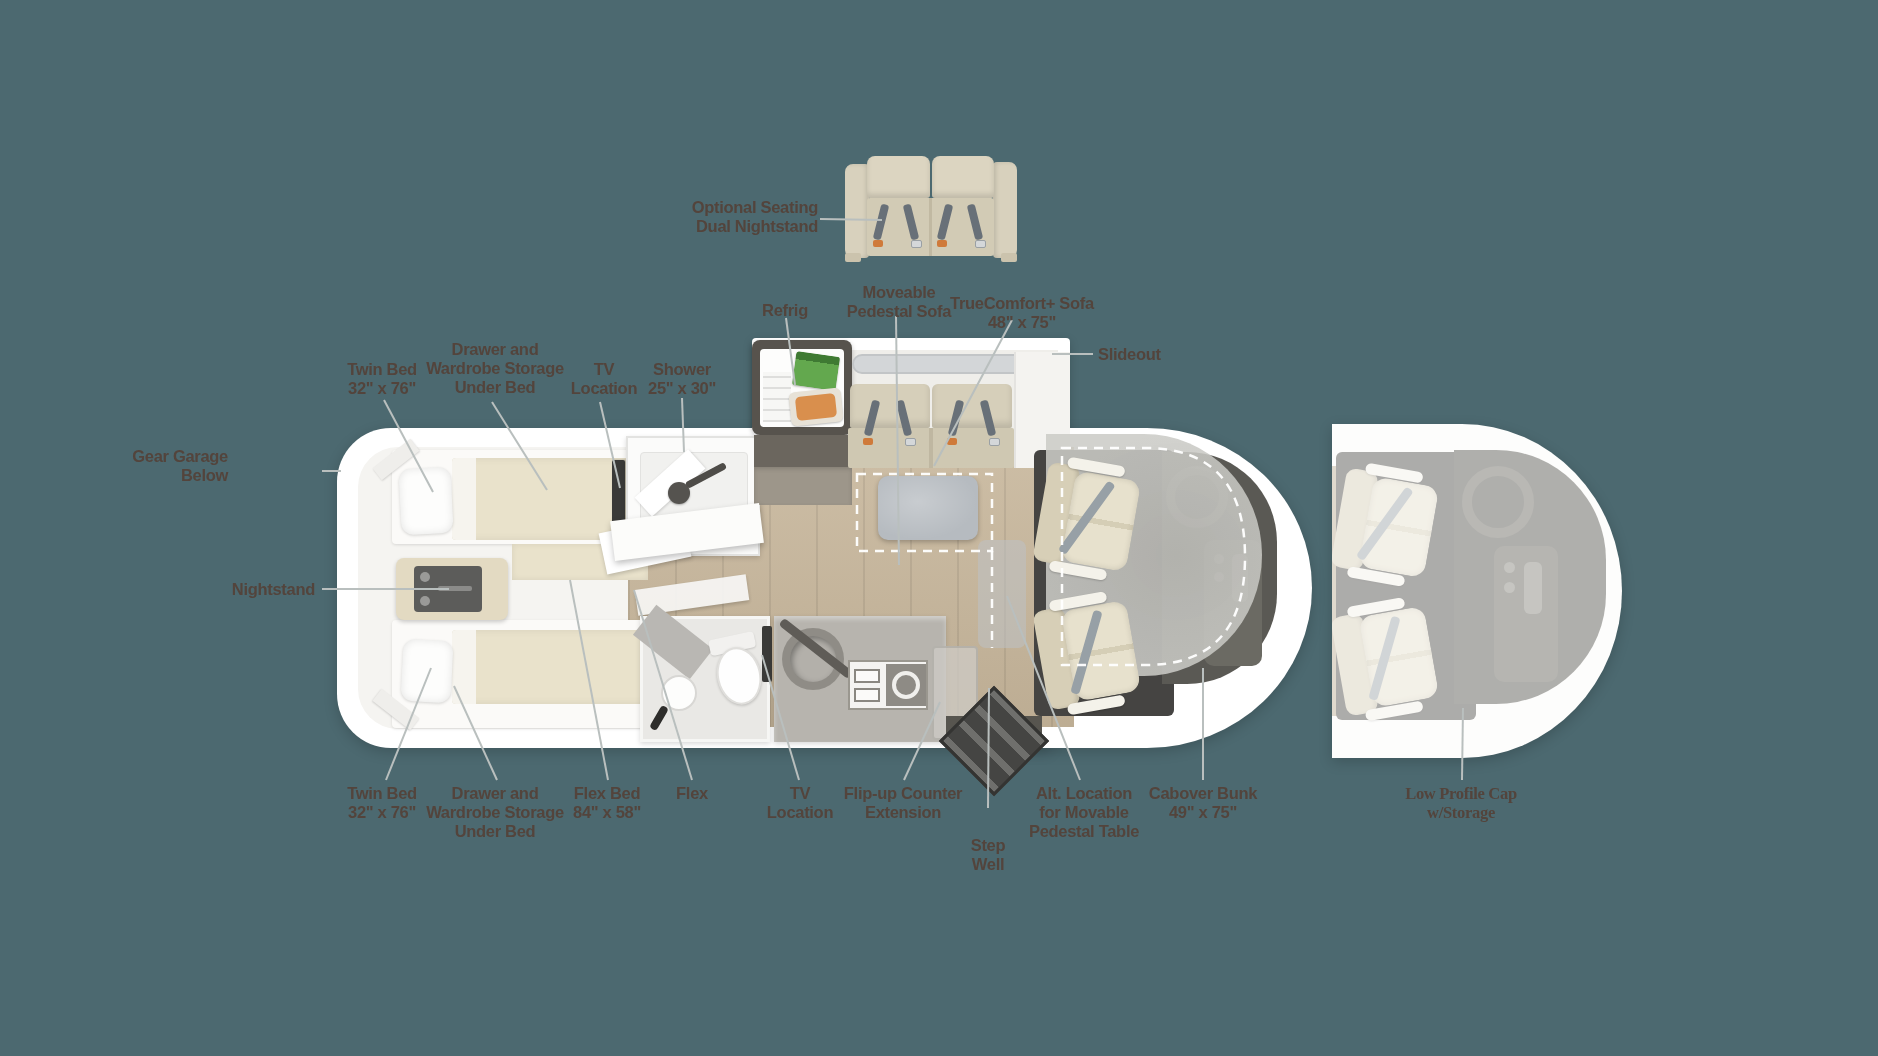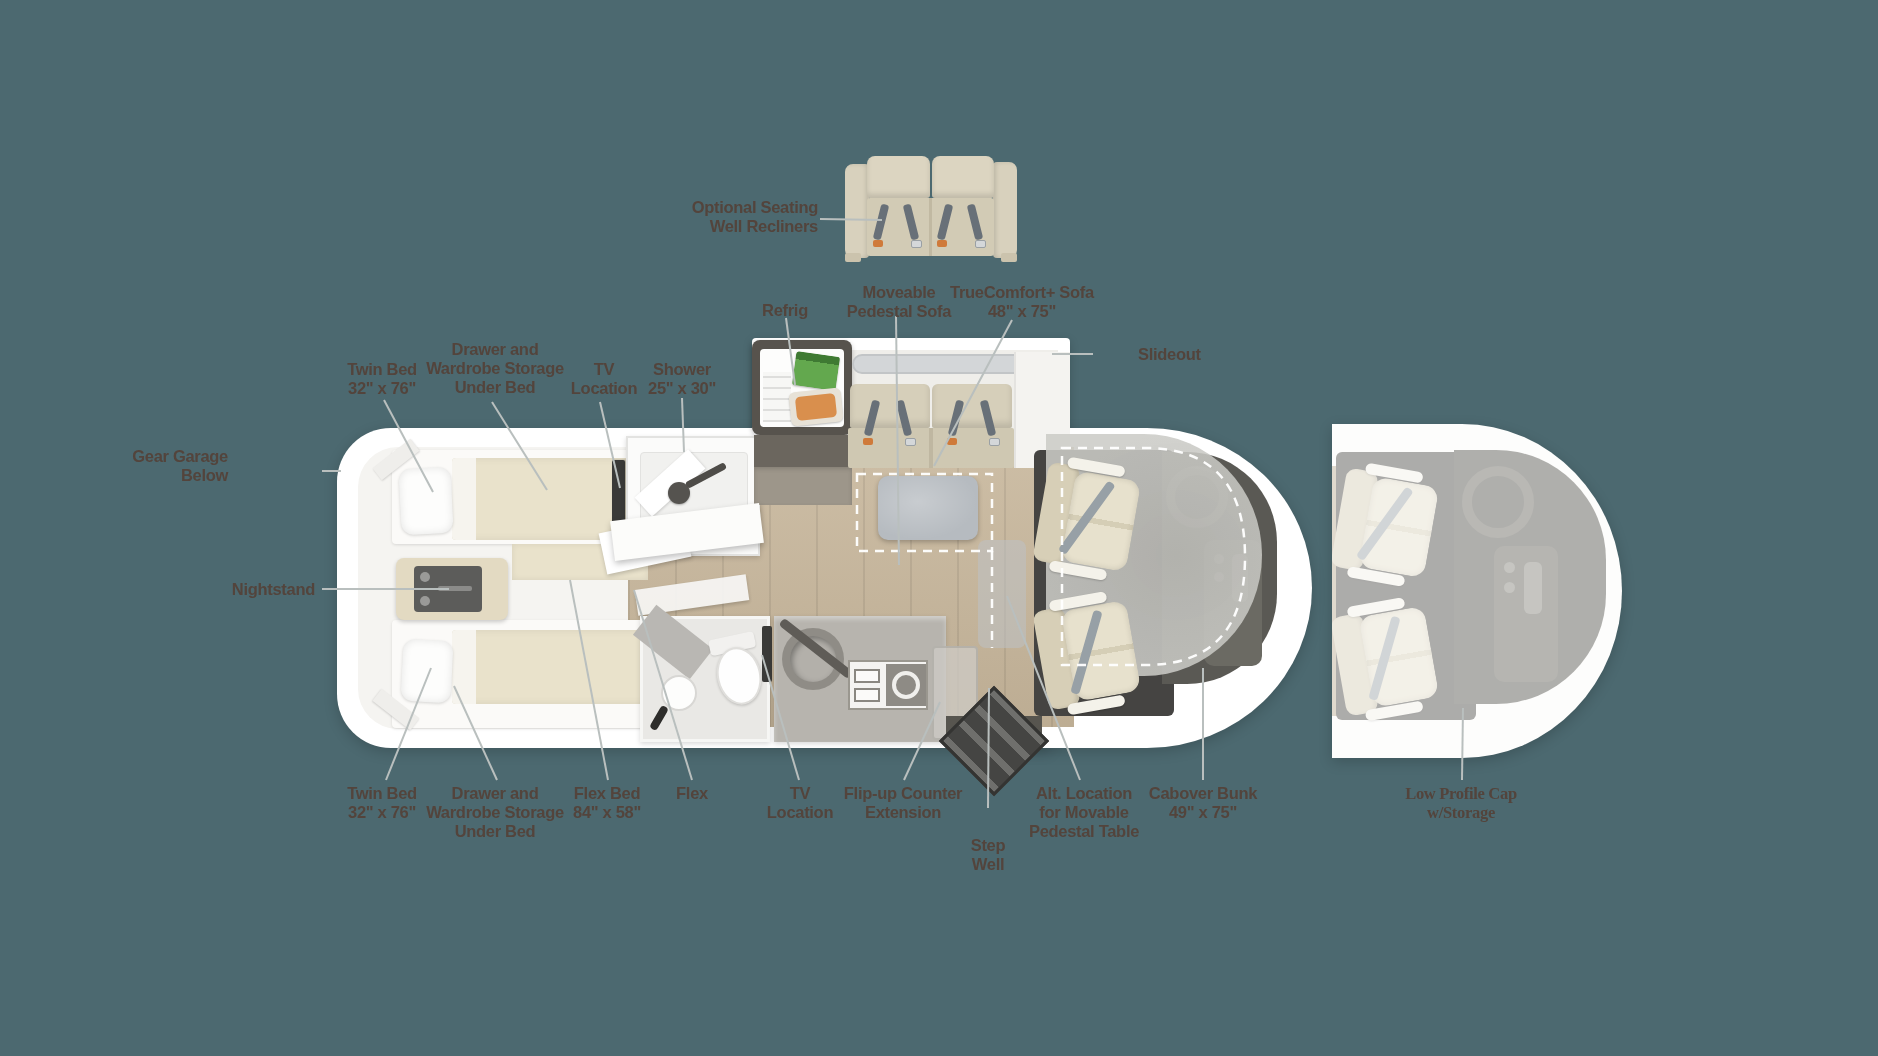--- a/index.html
+++ b/index.html
@@ -3,21 +3,21 @@
 <meta charset="utf-8">
 <style>
   html,body{margin:0;padding:0;background:#4C6970;}
   .stage{position:relative;width:1878px;height:1056px;background:#4C6970;overflow:hidden;
          font-family:"Liberation Sans",sans-serif;}
   .abs{position:absolute;}
   .lbl{position:absolute;font:700 16.5px/1.16 "Liberation Sans",sans-serif;color:#53443C;
        white-space:pre-line;letter-spacing:-0.3px;z-index:60;}
   .lbl.c{transform:translateX(-50%);text-align:center;}
   .lbl.r{text-align:right;}
-  .lbl.l{text-align:center;margin-left:40px;}
+  .lbl.l{text-align:center;}
   
   .seat{position:absolute;width:108px;height:116px;}
   .seat .back{position:absolute;left:0;top:8px;width:32px;height:100px;background:#d7cfb7;border-radius:10px;box-shadow:inset -3px 0 4px rgba(0,0,0,.12);}
   .seat .cush{position:absolute;left:28px;top:12px;width:66px;height:92px;background:#e7e1cd;border-radius:14px;
               box-shadow:inset 0 0 6px rgba(0,0,0,.14);background-image:linear-gradient(0deg,transparent 46%,#d5ceb6 46% 52%,transparent 52%);}
   .seat .armt{position:absolute;left:18px;top:0;width:58px;height:11px;background:#f4f2ea;border-radius:6px;box-shadow:0 1px 2px rgba(0,0,0,.2);}
   .seat .armb{position:absolute;left:18px;bottom:0;width:58px;height:11px;background:#f4f2ea;border-radius:6px;box-shadow:0 1px 2px rgba(0,0,0,.2);}
   .seat .belt{position:absolute;left:42px;top:14px;width:9px;height:86px;background:#97a0a6;border-radius:4px;transform:rotate(26deg);}
   
   .strap{position:absolute;width:8px;height:36px;background:#687078;border-radius:3px;}
@@ -228,25 +228,25 @@
       <line x1="799" y1="780" x2="762" y2="655"></line>
       <line x1="904" y1="780" x2="940" y2="702"></line>
       <line x1="988" y1="808" x2="989" y2="688"></line>
       <line x1="1080" y1="780" x2="1007" y2="596"></line>
       <line x1="1203" y1="780" x2="1203" y2="668"></line>
       <line x1="1462" y1="780" x2="1463" y2="708"></line>
     </g>
   </svg>
 
   <div class="lbl r" style="right:1060px;top:198px;">Optional Seating
-Well Recliners</div>
+Dual Nightstand</div>
   <div class="lbl c" style="left:785px;top:301px;">Refrig</div>
   <div class="lbl c" style="left:899px;top:283px;">Moveable
 Pedestal Sofa</div>
-  <div class="lbl c" style="left:1022px;top:283px;">TrueComfort+ Sofa
+  <div class="lbl c" style="left:1022px;top:294px;">TrueComfort+ Sofa
 48" x 75"</div>
   <div class="lbl l" style="left:1098px;top:345px;">Slideout</div>
   <div class="lbl c" style="left:382px;top:360px;">Twin Bed
 32" x 76"</div>
   <div class="lbl c" style="left:495px;top:340px;">Drawer and
 Wardrobe Storage
 Under Bed</div>
   <div class="lbl c" style="left:604px;top:360px;">TV
 Location</div>
   <div class="lbl c" style="left:682px;top:360px;">Shower

